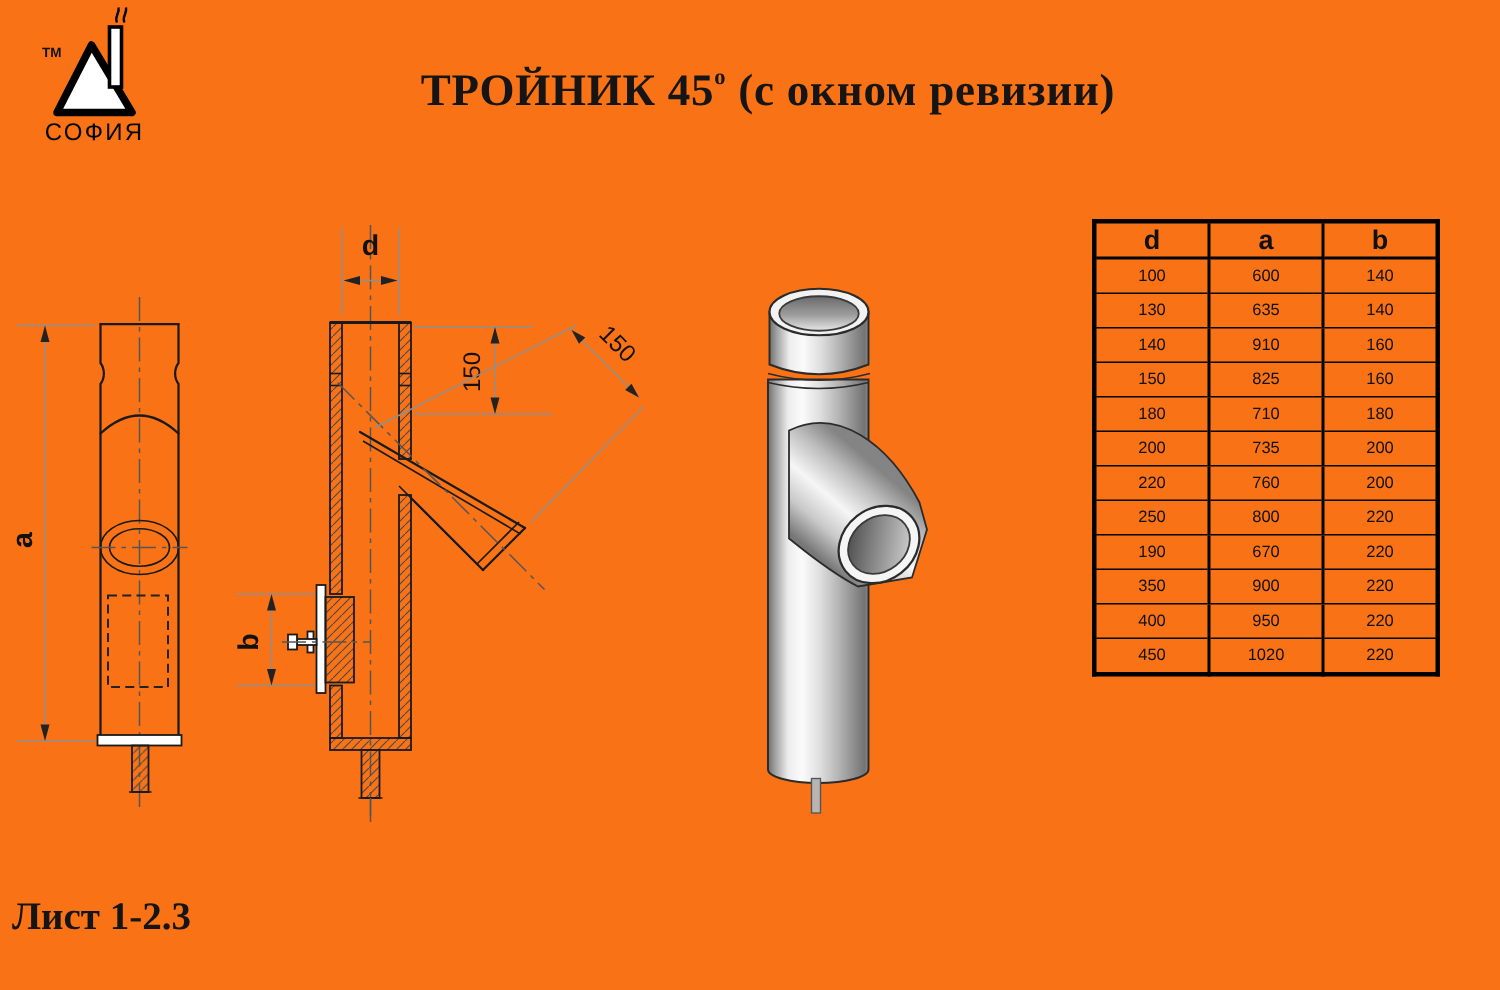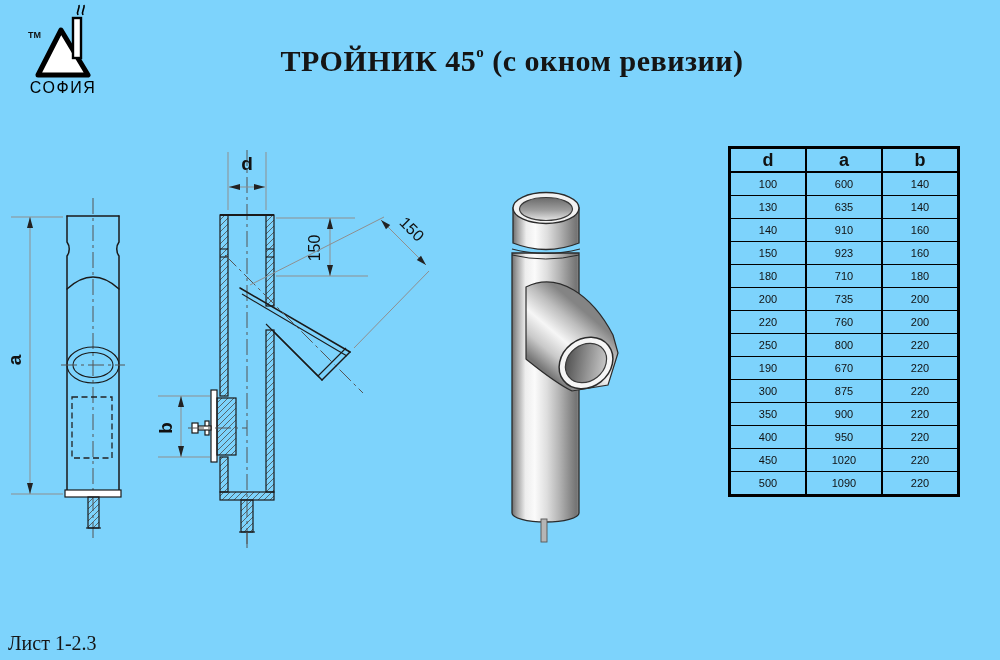--- a/index.html
+++ b/index.html
@@ -1,16 +1,16 @@
 <!DOCTYPE html>
 <html><head>
 <meta charset="utf-8">
 <style>
   html,body{margin:0;padding:0;background:#fff;}
-  .page{position:relative;width:1000px;height:660px;background:#7dd3fc;overflow:hidden;
+  .page{position:relative;width:1000px;height:660px;background:#f97316;overflow:hidden;
         font-family:"Liberation Sans",sans-serif;color:#111;}
   
   .logo{position:absolute;left:18px;top:2px;width:96px;height:98px;}
   
   .title{position:absolute;left:512px;top:24px;transform:translateX(-50%);
          white-space:nowrap;font-family:"Liberation Serif",serif;font-weight:bold;
          font-size:30px;color:#151515;letter-spacing:.5px;}
   .title sup{font-size:15px;position:relative;top:-3px;}
   
   .front-view{position:absolute;left:5px;top:190px;}
@@ -29,22 +29,22 @@
   .hatchbox{stroke:#1a1a1a;stroke-width:1.2;}
   .whitebox{fill:#fff;stroke:#1a1a1a;stroke-width:1.2;}
   
   .spec-table{position:absolute;left:728px;top:146px;border-collapse:collapse;
               font-family:"Liberation Sans",sans-serif;}
   .spec-table th,.spec-table td{border:1.5px solid #000;border-left-width:2px;border-right-width:2px;
               width:74px;height:22px;line-height:22px;text-align:center;padding:0;font-size:11px;}
   .spec-table th{font-weight:bold;font-size:18px;border-bottom-width:2px;}
   .spec-table{border:3px solid #000;}
   
-  .sheet-number{position:absolute;left:8px;top:632px;font-family:"Liberation Serif",serif;
-                font-weight:normal;font-size:20px;color:#151515;}
+  .sheet-number{position:absolute;left:8px;top:596px;font-family:"Liberation Serif",serif;
+                font-weight:bold;font-size:26px;color:#151515;}
 </style>
 </head>
 <body>
 
 <div class="page">
 
   <svg class="logo" viewBox="0 0 96 98">
     <text x="10" y="36" font-size="9" font-weight="bold" fill="#111">ТМ</text>
     <g>
       <path d="M43,28 L70,73 L20,73 Z" fill="#fff" stroke="#000" stroke-width="5" stroke-linejoin="round"></path>
@@ -236,21 +236,21 @@
           <td>635</td>
           <td>140</td>
         </tr>
         <tr>
           <td>140</td>
           <td>910</td>
           <td>160</td>
         </tr>
         <tr>
           <td>150</td>
-          <td>923</td>
+          <td>825</td>
           <td>160</td>
         </tr>
         <tr>
           <td>180</td>
           <td>710</td>
           <td>180</td>
         </tr>
         <tr>
           <td>200</td>
           <td>735</td>
@@ -265,42 +265,32 @@
           <td>250</td>
           <td>800</td>
           <td>220</td>
         </tr>
         <tr>
           <td>190</td>
           <td>670</td>
           <td>220</td>
         </tr>
         <tr>
-          <td>300</td>
-          <td>875</td>
-          <td>220</td>
-        </tr>
-        <tr>
           <td>350</td>
           <td>900</td>
           <td>220</td>
         </tr>
         <tr>
           <td>400</td>
           <td>950</td>
           <td>220</td>
         </tr>
         <tr>
           <td>450</td>
           <td>1020</td>
           <td>220</td>
         </tr>
-        <tr>
-          <td>500</td>
-          <td>1090</td>
-          <td>220</td>
-        </tr>
       </tbody>
     </table>
 
   <div class="sheet-number">Лист 1-2.3</div>
 
 </div>
 
 </body></html>

